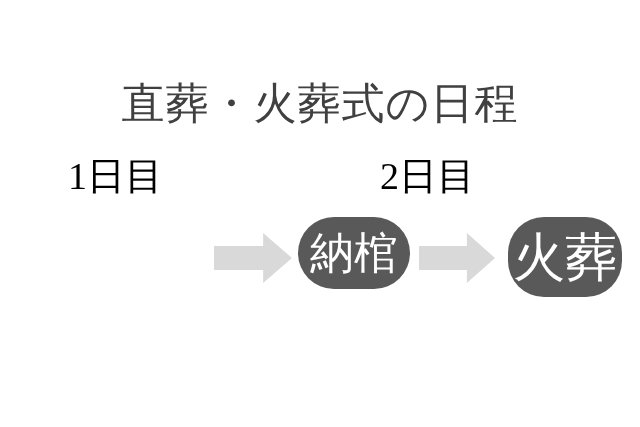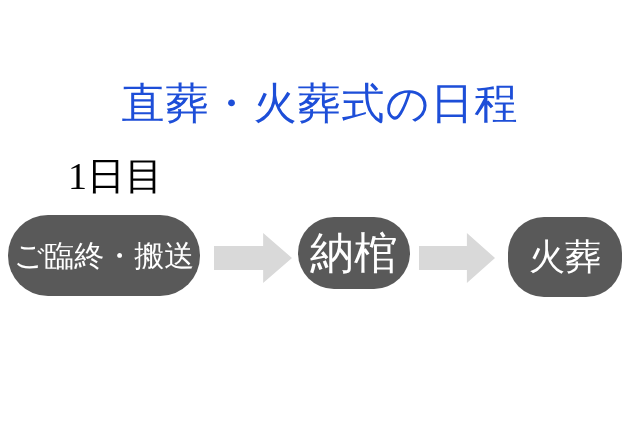--- a/index.html
+++ b/index.html
@@ -19,21 +19,21 @@
     position: absolute;
     left: 0;
     right: 0;
     top: 80px;
     margin: 0;
     text-align: center;
     font-family: "Liberation Serif", "DejaVu Serif", serif;
     font-weight: 500;
     font-size: 43px;
     line-height: 1.1;
-    color: #1d4ed8;
+    color: #404040;
     letter-spacing: 1px;
   }
   .day-label {
     position: absolute;
     top: 156px;
     font-family: "Liberation Serif", "DejaVu Serif", serif;
     font-weight: 500;
     font-size: 38px;
     line-height: 1.1;
     color: #000000;
@@ -67,21 +67,21 @@
     height: 72px;
     border-radius: 36px;
     font-size: 44px;
   }
   .step.step3 {
     left: 508px;
     top: 217px;
     width: 114px;
     height: 80px;
     border-radius: 36px;
-    font-size: 36px;
+    font-size: 52px;
   }
   .arrow {
     position: absolute;
     background: #d9d9d9;
     clip-path: polygon(0 26%, 63% 26%, 63% 0, 100% 50%, 63% 100%, 63% 74%, 0 74%);
   }
   .arrow.arrow1 {
     left: 214px;
     top: 233px;
     width: 78px;
@@ -96,22 +96,22 @@
 </style>
 </head>
 <body>
 
 <div class="stage">
 
   <h1 class="diagram-title">直葬・火葬式の日程</h1>
 
   <div class="day-label day1">1日目</div>
 
+  <div class="day-label day2">2日目</div>
 
-  <div class="step step1">ご臨終・搬送</div>
 
   <div class="arrow arrow1"></div>
 
   <div class="step step2">納棺</div>
 
   <div class="arrow arrow2"></div>
 
   <div class="step step3">火葬</div>
 
 </div>

